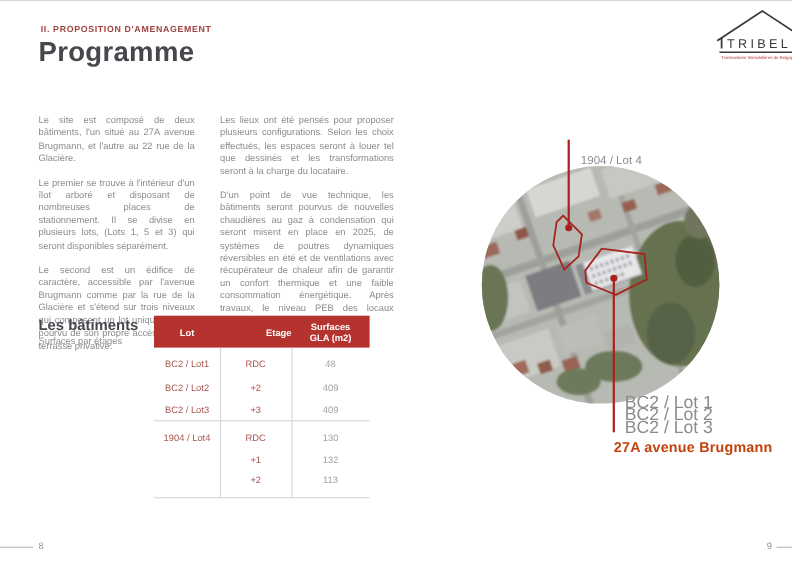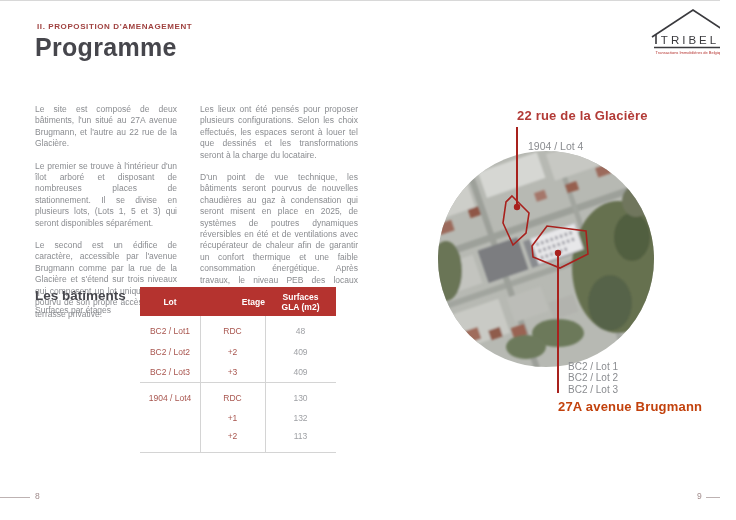--- a/index.html
+++ b/index.html
@@ -38,21 +38,21 @@
   #tbl-bottom{left:0;top:165px;width:196px;height:1px;}
   .trow{position:absolute;left:0;width:196px;height:20px;display:flex;align-items:center;
         font-size:8.5px;text-align:center;}
   .c1{width:60px;color:#a8554e;} .c2{width:65px;color:#a8554e;} .c3{width:71px;color:#9fa1a5;}
 
   
   #map-top-title{left:517px;top:108px;font-size:13px;font-weight:bold;color:#b23a36;letter-spacing:.2px;}
   #map-top-sub{left:528px;top:128px;font-size:10.5px;color:#8a8c90;margin-top:12px;}
   #line-top{left:516px;top:127px;width:2px;height:80px;background:#a8211d;z-index:3;}
   #line-bottom{left:557px;top:252px;width:2px;height:141px;background:#a8211d;z-index:3;}
-  #map-bottom-labels{left:568px;top:361px;font-size:10px;line-height:11.4px;color:#8a8c90;z-index:3;}
+  #map-bottom-labels{left:568px;top:361px;font-size:16px;line-height:11.4px;color:#8a8c90;z-index:3;}
   #map-bottom-title{left:558px;top:399px;font-size:13px;font-weight:bold;color:#c2410c;letter-spacing:.2px;}
 
   
   #aerial{left:438px;top:151px;width:216px;height:216px;z-index:1;}
 
   
   .pageline{height:1px;background:#bdb2b2;top:497px;}
   #pl-left{left:0;width:30px;} #pl-right{left:706px;width:30px;}
   .pagenum{top:491px;font-size:8.5px;color:#a18c8c;}
   #pn-left{left:35px;} #pn-right{left:697px;}
@@ -130,21 +130,20 @@
       <div class="c2">+1</div>
       <div class="c3">132</div>
     </div>
     <div class="trow" style="top:139px">
       <div class="c1"></div>
       <div class="c2">+2</div>
       <div class="c3">113</div>
     </div>
   </div>
 
-  <div class="abs" id="map-top-title">22 rue de la Glacière</div>
   <div class="abs" id="map-top-sub">1904 / Lot 4</div>
   <div class="abs" id="line-top"></div>
   <div class="abs" id="line-bottom"></div>
 
   <div class="abs" id="aerial">
     <svg width="216" height="216" viewBox="0 0 216 216">
       <defs>
         <clipPath id="cir">
             <circle cx="108" cy="108" r="108"></circle>
           </clipPath>

